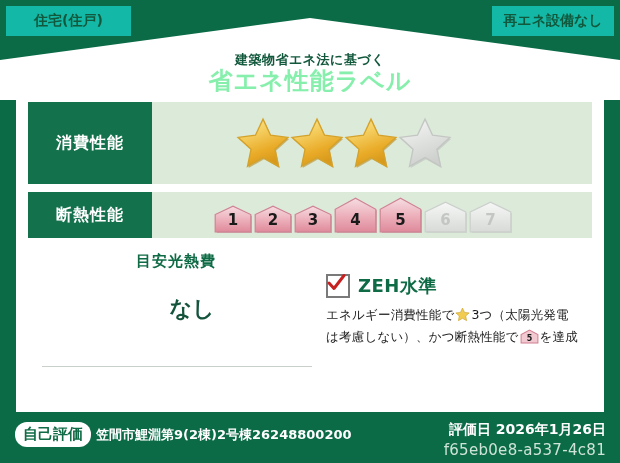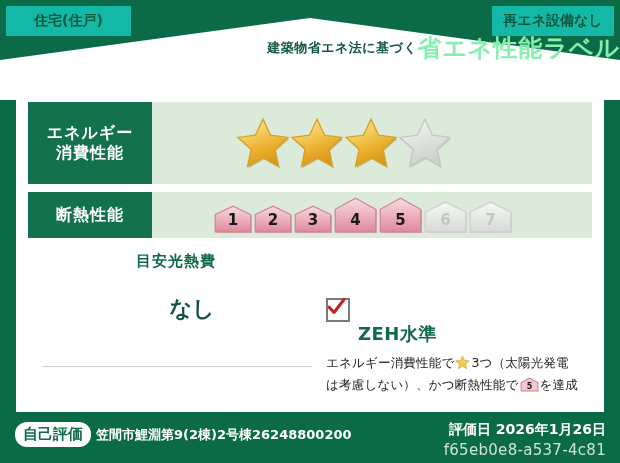--- a/index.html
+++ b/index.html
@@ -11,21 +11,21 @@
   #label{position:relative;width:620px;height:463px;background:#0b6b47;}
 
   
   .roof{
     position:absolute;left:0;top:0;width:620px;height:100px;
     background:#ffffff;
     clip-path:polygon(0 60px, 310px 18px, 620px 60px, 620px 100px, 0 100px);
   }
   .roof-inner{
     position:absolute;left:0;top:0;width:620px;height:100px;
-    display:flex;flex-direction:row;align-items:center;justify-content:flex-end;
+    display:flex;flex-direction:column;align-items:center;justify-content:flex-end;
     padding-bottom:4px;box-sizing:border-box;
   }
   .roof-sub{font-size:13px;font-weight:bold;color:#12583c;letter-spacing:.5px;line-height:1.1;}
   .roof-title{font-size:24px;font-weight:bold;color:#86efac;letter-spacing:1px;line-height:1.2;margin-top:0;}
 
   
   .tag{
     position:absolute;background:#14b8a6;color:#12583c;font-weight:bold;
     font-size:14px;display:flex;align-items:center;justify-content:center;
   }
@@ -82,21 +82,21 @@
     position:absolute;top:46px;left:16px;width:296px;text-align:center;
     font-size:22px;font-weight:bold;color:#14543c;
   }
   .cost-rule{position:absolute;top:118px;left:14px;width:270px;height:1px;background:#c9cfc9;}
 
   .zeh-head{display:flex;align-items:center;gap:8px;}
   .zeh-check{
     width:20px;height:20px;border:2px solid #7a7a7a;background:#fff;
     position:relative;flex:none;
   }
-  .zeh-title{font-size:18px;font-weight:bold;color:#0f6b45;letter-spacing:.5px;margin-top:48px;}
+  .zeh-title{font-size:18px;font-weight:bold;color:#0f6b45;letter-spacing:.5px;}
   .zeh-desc{
     margin-top:6px;font-size:12.5px;color:#1b1b1b;line-height:1.75;
     letter-spacing:.2px;
   }
   .inline-ic{vertical-align:-3px;margin:0 1px;}
 
   
   .footer{position:absolute;left:0;top:416px;width:620px;height:47px;}
   .self-badge{
     position:absolute;left:15px;top:6px;width:76px;height:25px;background:#fff;
@@ -127,21 +127,20 @@
     <div class="roof-title">省エネ性能ラベル</div>
   </div>
 
   <div class="tag tag-left">住宅(住戸)</div>
   <div class="tag tag-right">再エネ設備なし</div>
 
   <div class="body-panel">
 
     <div class="row" id="row-energy">
       <div class="row-label">
-        <span>エネルギー</span>
         <span>消費性能</span>
       </div>
       <div class="row-value">
         <div class="stars" id="stars">
             <svg class="star" viewBox="0 0 24 24">
               <defs>
                 <linearGradient id="sg0" x1="0" y1="0" x2="0.4" y2="1">
                   <stop offset="0" stop-color="#fbe9a0"></stop>
                   <stop offset="0.35" stop-color="#f5d063"></stop>
                   <stop offset="0.75" stop-color="#e9ab28"></stop>

